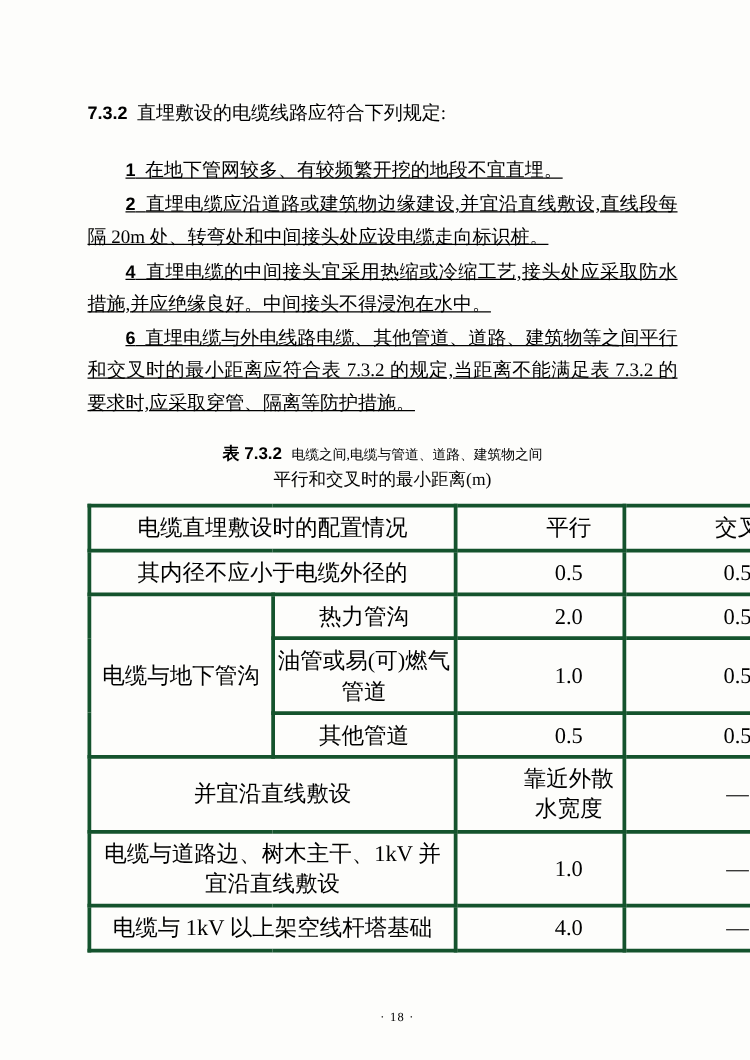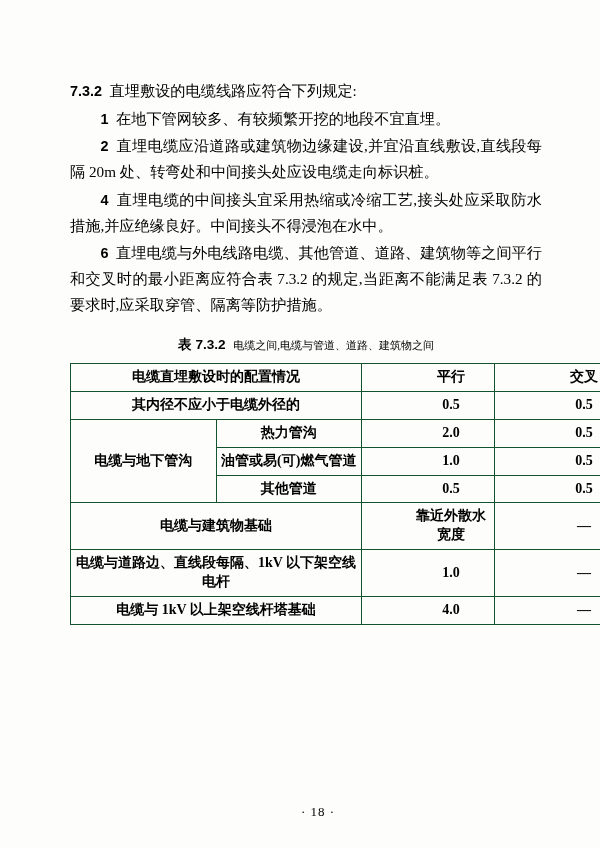--- a/index.html
+++ b/index.html
@@ -27,28 +27,29 @@
     line-height: 1.72;
     text-align: justify;
     text-justify: inter-ideograph;
   }
   .para {
     margin: 0 0 1px 0;
     text-indent: 0;
   }
   .para.indent {
     text-indent: 2em;
+    text-decoration: underline;
   }
   .num-bold {
     font-weight: bold;
     font-family: "Liberation Sans", "DejaVu Sans", sans-serif;
     font-size: 14.4px;
   }
   .sec-head {
-    margin-bottom: 2px;
+    margin-bottom: 20px;
   }
   .table-title {
     text-align: center;
     font-size: 14px;
     margin-top: 16px;
     line-height: 1.6;
   }
   .table-title .t-line1 {
     font-family: "Liberation Sans", "DejaVu Sans", sans-serif;
     font-weight: bold;
@@ -62,41 +63,41 @@
   .t-line2 {
     font-size: 14px;
   }
   table.data {
     border-collapse: collapse;
     width: 450px;
     margin: 7px auto 0 auto;
     table-layout: fixed;
   }
   table.data td, table.data th {
-    border: 1px solid #14532d;
-    font-size: 14px;
+    border: 3px solid #14532d;
+    font-size: 18px;
     font-family: "Liberation Serif", "DejaVu Serif", serif;
     text-align: center;
     vertical-align: middle;
     padding: 4px 2px;
-    font-weight: bold;
+    font-weight: normal;
     line-height: 1.35;
     height: 16px;
   }
   table.data .col-desc { width: 286px; }
   table.data .col-sub  { width: 196px; }
   table.data .col-grp  { width: 90px; }
   table.data .col-num  { width: 82px; padding-left: 48px; }
   .footer {
     position: absolute;
     left: 0;
     right: 0;
     bottom: 28px;
     text-align: center;
-    font-size: 13px;
+    font-size: 10px;
     font-family: "Liberation Serif", "DejaVu Serif", serif;
     letter-spacing: 1px;
     padding-left: 36px;
   }
 </style>
 </head>
 <body>
 
 <div class="page">
 
@@ -111,20 +112,21 @@
 
     <p class="para indent"><span class="num-bold">4</span>&nbsp;&nbsp;<span>直埋电缆的中间接头宜采用热缩或冷缩工艺,接头处应采取防水措施,并应绝缘良好。中间接头不得浸泡在水中。</span></p>
 
 
     <p class="para indent"><span class="num-bold">6</span>&nbsp;&nbsp;<span>直埋电缆与外电线路电缆、其他管道、道路、建筑物等之间平行和交叉时的最小距离应符合表 7.3.2 的规定,当距离不能满足表 7.3.2 的要求时,应采取穿管、隔离等防护措施。</span></p>
 
   </div>
 
   <div class="table-title">
     <div class="t-line1"><span>表 7.3.2</span>&nbsp;&nbsp;<span class="t-rest">电缆之间,电缆与管道、道路、建筑物之间</span></div>
+    <div class="t-line2">平行和交叉时的最小距离(m)</div>
   </div>
 
   <table class="data">
     <thead>
       <tr>
         <th colspan="2" class="col-desc">电缆直埋敷设时的配置情况</th>
         <th class="col-num">平行</th>
         <th class="col-num">交叉</th>
       </tr>
     </thead>
@@ -144,26 +146,26 @@
         <td class="col-sub">油管或易(可)燃气管道</td>
         <td class="col-num">1.0</td>
         <td class="col-num">0.5</td>
       </tr>
       <tr>
         <td class="col-sub">其他管道</td>
         <td class="col-num">0.5</td>
         <td class="col-num">0.5</td>
       </tr>
       <tr>
-        <td colspan="2" class="col-desc">电缆与建筑物基础</td>
+        <td colspan="2" class="col-desc">并宜沿直线敷设</td>
         <td class="col-num">靠近外散水宽度</td>
         <td class="col-num">—</td>
       </tr>
       <tr>
-        <td colspan="2" class="col-desc">电缆与道路边、直线段每隔、1kV 以下架空线电杆</td>
+        <td colspan="2" class="col-desc">电缆与道路边、树木主干、1kV 并宜沿直线敷设</td>
         <td class="col-num">1.0</td>
         <td class="col-num">—</td>
       </tr>
       <tr>
         <td colspan="2" class="col-desc">电缆与 1kV 以上架空线杆塔基础</td>
         <td class="col-num">4.0</td>
         <td class="col-num">—</td>
       </tr>
     </tbody>
   </table>

